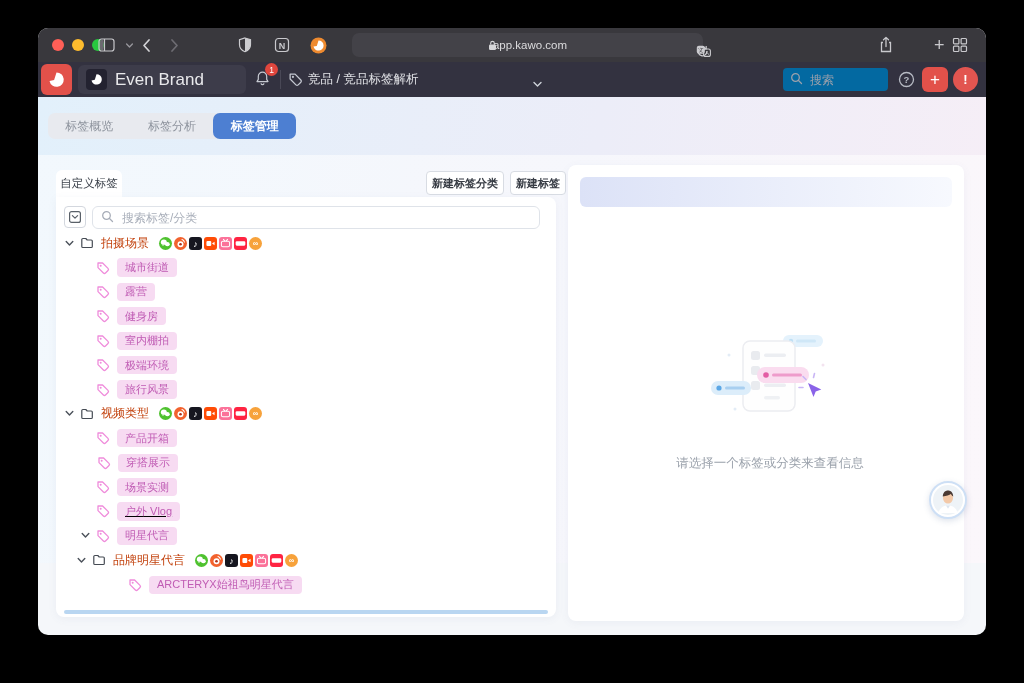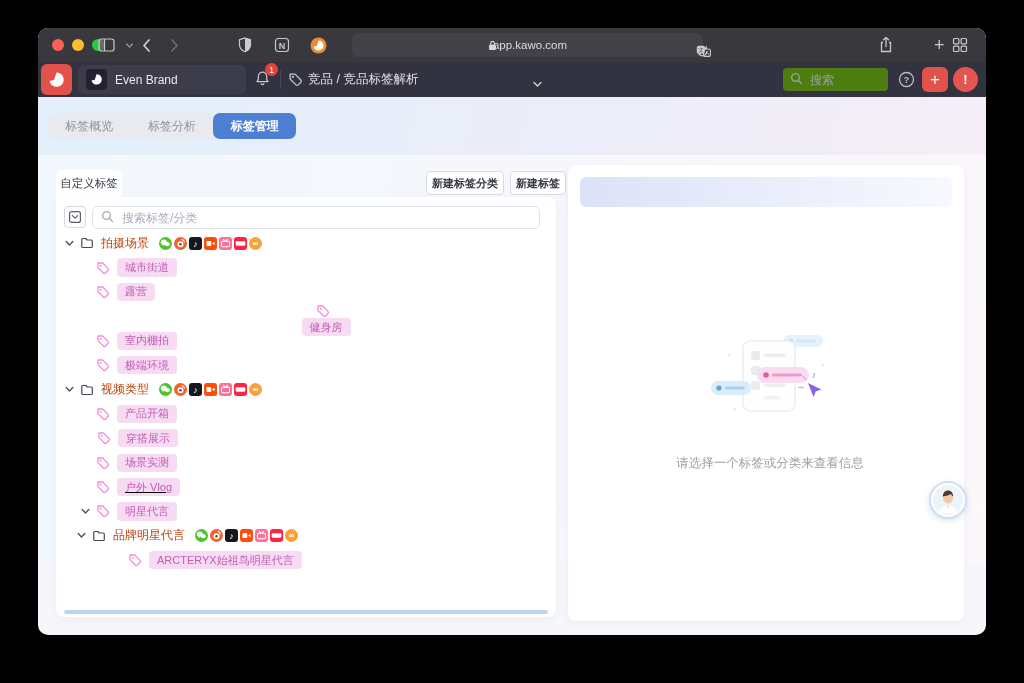--- a/index.html
+++ b/index.html
@@ -19,28 +19,28 @@
   .urlbar .inner{position:static;display:flex;align-items:center;gap:5px;}
   .urltext{font-size:11.5px;color:#dcdcde;}
   .url-right{position:absolute;right:7px;top:0;height:24px;display:flex;align-items:center;gap:6px;}
 
   
   .appbar{position:relative;height:35px;background:#333240;}
   .appbar>*{position:absolute;}
   .applogo{left:3px;top:2px;width:31px;height:31px;background:var(--accent-red,#e2514a);border-radius:6px;display:flex;align-items:center;justify-content:center;}
   .brand{left:40px;top:3px;width:168px;height:29px;background:#3d3c4a;border-radius:6px;display:flex;align-items:center;gap:8px;padding:0 8px;box-sizing:border-box;}
   .brandicon{width:21px;height:21px;background:#232230;border-radius:4px;display:flex;align-items:center;justify-content:center;}
-  .brandname{color:#e9e9ec;font-size:12px;}
+  .brandname{color:#e9e9ec;font-size:17px;}
   .bell{left:216px;top:8px;}
   .badge{left:227px;top:1px;min-width:13px;height:13px;background:#e0463d;color:#fff;font-size:8.5px;border-radius:7px;display:flex;align-items:center;justify-content:center;padding:0 2px;box-sizing:border-box;}
   .hdivider{left:242px;top:8px;width:1px;height:19px;background:#494856;}
   .ws-tag{left:250px;top:10px;}
   .ws-text{left:270px;top:0;height:35px;display:flex;align-items:center;color:#e3e4e8;font-size:12.5px;}
   .ws-chev{left:494px;top:14px;}
-  .appsearch{left:745px;top:6px;width:105px;height:23px;background:#4d7c0f;border-radius:4px;display:flex;align-items:center;gap:5px;padding:0 7px;box-sizing:border-box;}
+  .appsearch{left:745px;top:6px;width:105px;height:23px;background:#0369a1;border-radius:4px;display:flex;align-items:center;gap:5px;padding:0 7px;box-sizing:border-box;}
   .appsearch input{background:transparent;border:none;outline:none;width:70px;color:#cfd2d9;font-size:12px;font-family:inherit;}
   .appsearch input::placeholder{color:#9aa0ab;}
   .help{left:860px;top:9px;}
   .addbtn{left:884px;top:5px;width:26px;height:25px;background:var(--accent-red,#e2514a);border:none;border-radius:6px;color:#fff;font-size:17px;line-height:23px;text-align:center;padding:0;cursor:pointer;}
   .appavatar{left:915px;top:5px;width:25px;height:25px;border-radius:50%;background:#e25550;color:#fff;font-size:13px;font-weight:bold;display:flex;align-items:center;justify-content:center;}
 
   
   .content{position:relative;height:466px;
     background:linear-gradient(180deg,rgba(255,255,255,0) 0px,rgba(255,255,255,0) 58px,rgba(255,255,255,.55) 58px,rgba(255,255,255,.55) 100%),
                linear-gradient(100deg,#e2f0fb 0%,#ecedf8 55%,#f7eef6 100%);}
@@ -325,21 +325,21 @@
             </div>
             <div class="trow" style="padding-left: 40px;">
               <span class="tagic">
                 <svg width="14" height="14" viewBox="0 0 14 14">
                   <path d="M2 2h4.6L12 7.4a1.5 1.5 0 0 1 0 2.1l-2.5 2.5a1.5 1.5 0 0 1-2.1 0L2 6.6z" fill="none" stroke="#ef8cdb" stroke-width="1.3" stroke-linejoin="round"></path>
                   <circle cx="4.7" cy="4.7" r="1" fill="#ef8cdb"></circle>
                 </svg>
               </span>
               <span class="pill">露营</span>
             </div>
-            <div class="trow" style="padding-left: 40px; flex-direction: column;">
+            <div class="trow" style="padding-left: 40px;">
               <span class="tagic">
                 <svg width="14" height="14" viewBox="0 0 14 14">
                   <path d="M2 2h4.6L12 7.4a1.5 1.5 0 0 1 0 2.1l-2.5 2.5a1.5 1.5 0 0 1-2.1 0L2 6.6z" fill="none" stroke="#ef8cdb" stroke-width="1.3" stroke-linejoin="round"></path>
                   <circle cx="4.7" cy="4.7" r="1" fill="#ef8cdb"></circle>
                 </svg>
               </span>
               <span class="pill">健身房</span>
             </div>
             <div class="trow" style="padding-left: 40px;">
               <span class="tagic">
@@ -351,20 +351,29 @@
               <span class="pill">室内棚拍</span>
             </div>
             <div class="trow" style="padding-left: 40px;">
               <span class="tagic">
                 <svg width="14" height="14" viewBox="0 0 14 14">
                   <path d="M2 2h4.6L12 7.4a1.5 1.5 0 0 1 0 2.1l-2.5 2.5a1.5 1.5 0 0 1-2.1 0L2 6.6z" fill="none" stroke="#ef8cdb" stroke-width="1.3" stroke-linejoin="round"></path>
                   <circle cx="4.7" cy="4.7" r="1" fill="#ef8cdb"></circle>
                 </svg>
               </span>
               <span class="pill">极端环境</span>
+            </div>
+            <div class="trow" style="padding-left: 40px;">
+              <span class="tagic">
+                <svg width="14" height="14" viewBox="0 0 14 14">
+                  <path d="M2 2h4.6L12 7.4a1.5 1.5 0 0 1 0 2.1l-2.5 2.5a1.5 1.5 0 0 1-2.1 0L2 6.6z" fill="none" stroke="#ef8cdb" stroke-width="1.3" stroke-linejoin="round"></path>
+                  <circle cx="4.7" cy="4.7" r="1" fill="#ef8cdb"></circle>
+                </svg>
+              </span>
+              <span class="pill">旅行风景</span>
             </div>
             <div class="trow" style="padding-left: 8px;">
               <span class="chev">
                 <svg width="11" height="11" viewBox="0 0 11 11">
                   <path d="M2.2 3.6l3.3 3.3 3.3-3.3" fill="none" stroke="#4b515a" stroke-width="1.4" stroke-linecap="round" stroke-linejoin="round"></path>
                 </svg>
               </span>
               <span class="fold">
                 <svg width="14" height="14" viewBox="0 0 14 14">
                   <path d="M1.8 3.6a1.1 1.1 0 0 1 1.1-1.1h2.9l1.4 1.5h4a1.1 1.1 0 0 1 1.1 1.1v5.3a1.1 1.1 0 0 1-1.1 1.1H2.9a1.1 1.1 0 0 1-1.1-1.1z" fill="none" stroke="#444a53" stroke-width="1.2" stroke-linejoin="round"></path>

